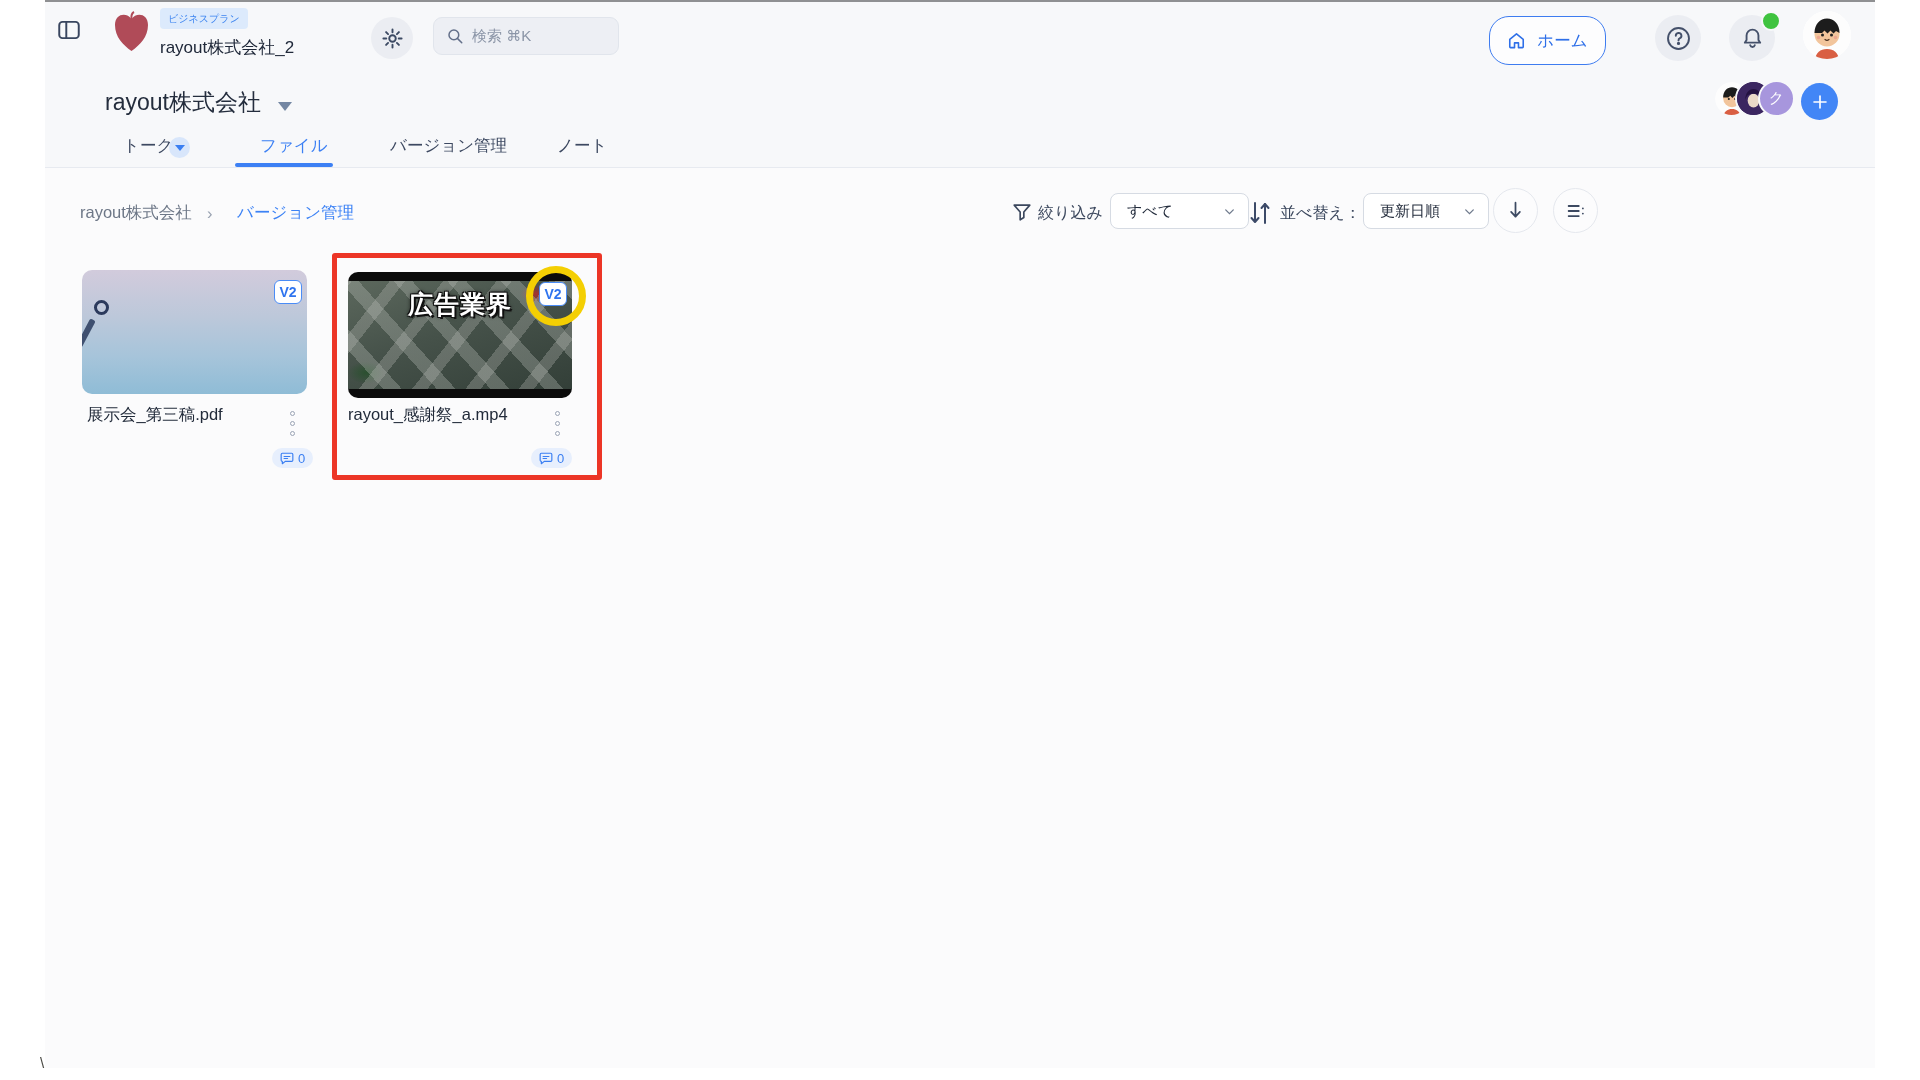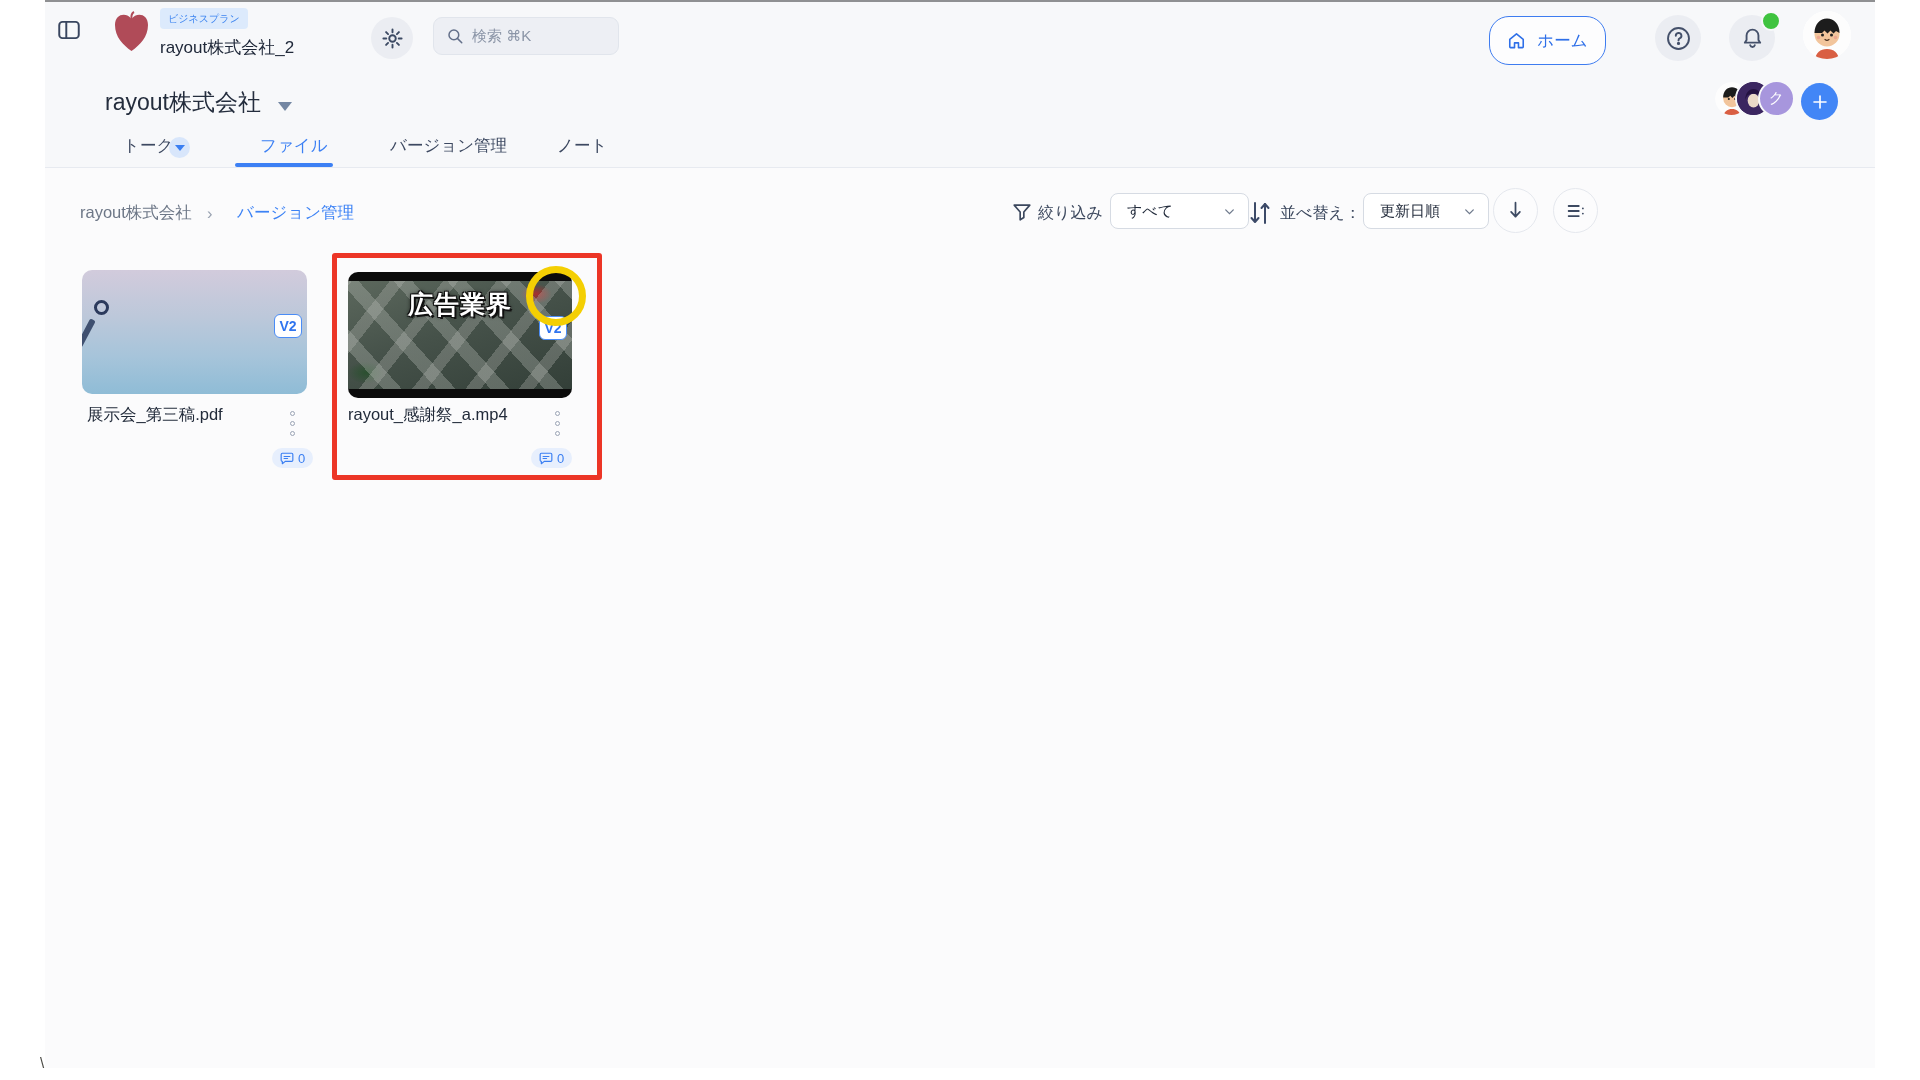--- a/index.html
+++ b/index.html
@@ -101,21 +101,21 @@
           radial-gradient(26px 16px at 8% 85%, rgba(40,80,45,0.9), rgba(40,80,45,0) 70%),
           linear-gradient(160deg,#5c685d 0%,#46524a 45%,#333f38 100%); }
   .vtitle { position:absolute; left:0; right:0; text-align:center; color:#ffffff; font-weight:800;
             text-shadow:0 0 4px #000, 2px 2px 0 #161616, -1px -1px 0 #161616, 1px -1px 0 #161616, -1px 1px 0 #161616;
             white-space:nowrap; }
   .vtitle.l1 { top:16px; font-size:25px; letter-spacing:1px; }
   .vtitle.l2 { top:48px; font-size:29px; }
 
   .v2-badge { position:absolute; top:10px; right:5px; width:28px; height:24px; border-radius:6px;
               background:#ffffff; border:1.5px solid #4a8cf6; color:#2f74ef; font-size:14px; font-weight:600;
-              display:flex; align-items:center; justify-content:center;margin-top:34px; }
+              display:flex; align-items:center; justify-content:center; }
 
   .highlight-box { position:absolute; left:287px; top:251px; width:270px; height:227px;
                    border:5px solid #ec3526; border-radius:3px; pointer-events:none; }
   .yellow-ring { position:absolute; left:481px; top:264px; width:60px; height:60px; border-radius:50%;
                  border:7px solid #f4cf03; pointer-events:none; }
 
   .fname { position:absolute; top:402px; font-size:16.5px; color:#222b3a; white-space:nowrap; }
   .kebab { position:absolute; top:407px; display:flex; flex-direction:column; gap:5px; cursor:pointer; padding:2px; }
   .kebab i { width:5px; height:5px; border:1.5px solid #9aa4b4; border-radius:50%; }
   .comment-pill { position:absolute; top:446px; height:20px; padding:0 8px; border-radius:10px;

